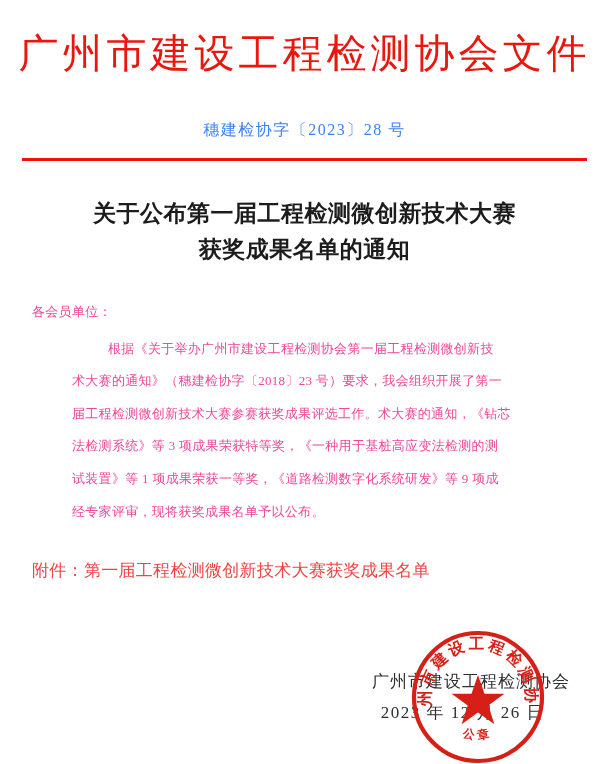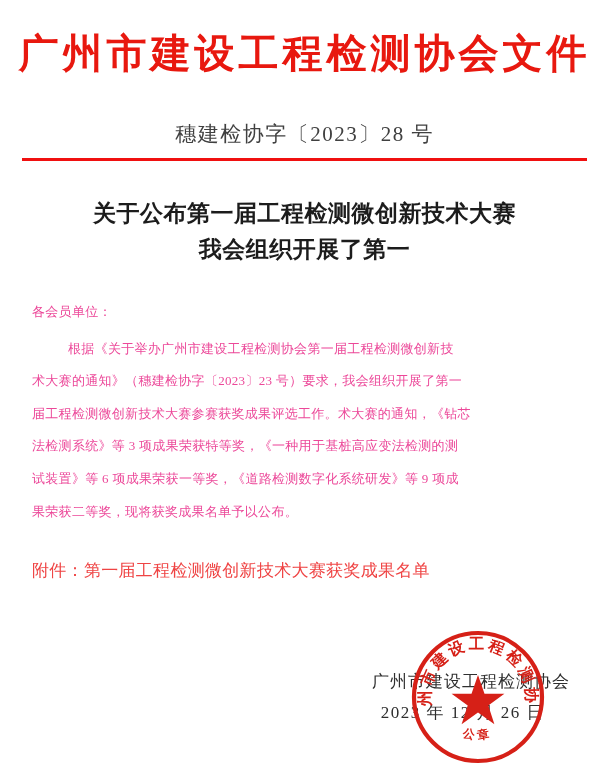--- a/index.html
+++ b/index.html
@@ -18,37 +18,37 @@
 
   
   .masthead {
     position: absolute;
     top: 28px;
     left: 0;
     width: 609px;
     text-align: center;
     color: #E8180F;
     font-family: "Liberation Serif", "DejaVu Serif", serif;
-    font-weight: bold;
+    font-weight: normal;
     font-size: 40px;
     letter-spacing: 4px;
     line-height: 52px;
     white-space: nowrap;
   }
 
   
   .doc-number {
     position: absolute;
     top: 120px;
     left: 0;
     width: 609px;
     text-align: center;
-    font-size: 21px;
+    font-size: 16px;
     letter-spacing: 1.5px;
-    color: #404040;
+    color: #3b82f6;
   }
 
   
   .red-rule {
     position: absolute;
     top: 158px;
     left: 22px;
     width: 565px;
     height: 3px;
     background: #F01010;
@@ -85,20 +85,21 @@
     margin: 0 0 4px 0;
   }
   .para {
     margin: 0;
     text-align: justify;
     text-justify: inter-character;
   }
   .para .bline {
     display: block;
     white-space: nowrap;
+    margin-left: 40px;
   }
   .para .bline.indent { text-indent: 36px; }
 
   .attachment {
     position: absolute;
     top: 556px;
     left: 32px;
     width: 546px;
     font-size: 17px;
     line-height: 30px;
@@ -138,32 +139,32 @@
 <body>
 
 <div class="masthead">广州市建设工程检测协会文件</div>
 
 <div class="doc-number">穗建检协字〔2023〕28 号</div>
 
 <div class="red-rule"></div>
 
 <div class="doc-title">
   <span class="tline">关于公布第一届工程检测微创新技术大赛</span>
-  <span class="tline">我会组织开展了第一</span>
+  <span class="tline">获奖成果名单的通知</span>
 </div>
 
 <div class="body-block">
   <p class="salutation">各会员单位：</p>
   <p class="para">
     <span class="bline indent">根据《关于举办广州市建设工程检测协会第一届工程检测微创新技</span>
-    <span class="bline">术大赛的通知》（穗建检协字〔2023〕23 号）要求，我会组织开展了第一</span>
+    <span class="bline">术大赛的通知》（穗建检协字〔2018〕23 号）要求，我会组织开展了第一</span>
     <span class="bline">届工程检测微创新技术大赛参赛获奖成果评选工作。术大赛的通知，《钻芯</span>
     <span class="bline">法检测系统》等 3 项成果荣获特等奖，《一种用于基桩高应变法检测的测</span>
-    <span class="bline">试装置》等 6 项成果荣获一等奖，《道路检测数字化系统研发》等 9 项成</span>
-    <span class="bline">果荣获二等奖，现将获奖成果名单予以公布。</span>
+    <span class="bline">试装置》等 1 项成果荣获一等奖，《道路检测数字化系统研发》等 9 项成</span>
+    <span class="bline">经专家评审，现将获奖成果名单予以公布。</span>
   </p>
 </div>
 
 <div class="attachment">附件：第一届工程检测微创新技术大赛获奖成果名单</div>
 
 <div class="sign-block">
   <div class="sign-org">广州市建设工程检测协会</div>
   <div class="sign-date">2023 年 12 月 26 日</div>
 </div>
 

